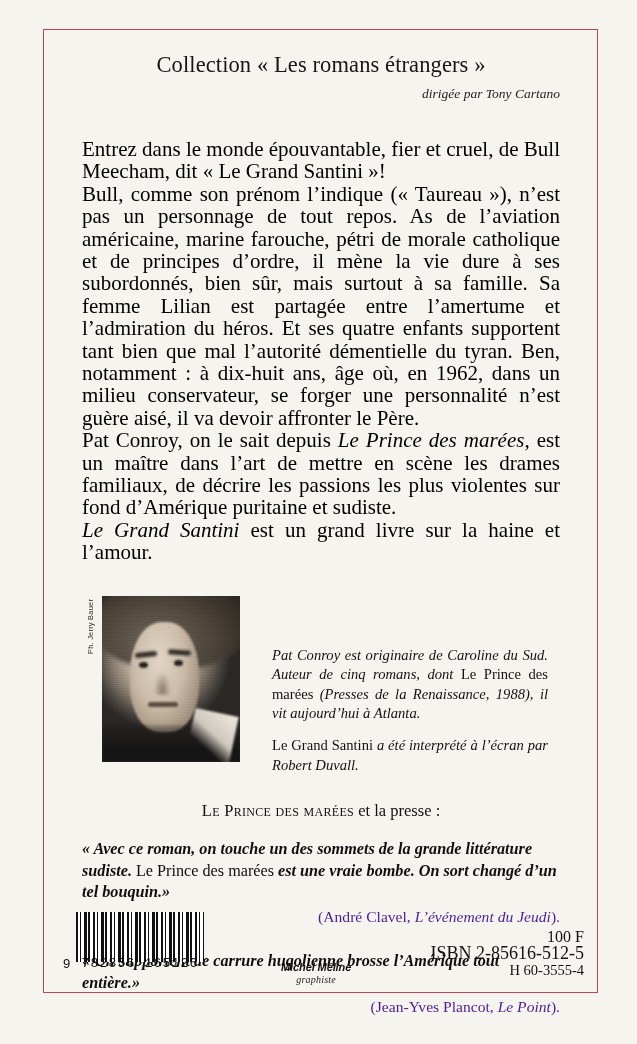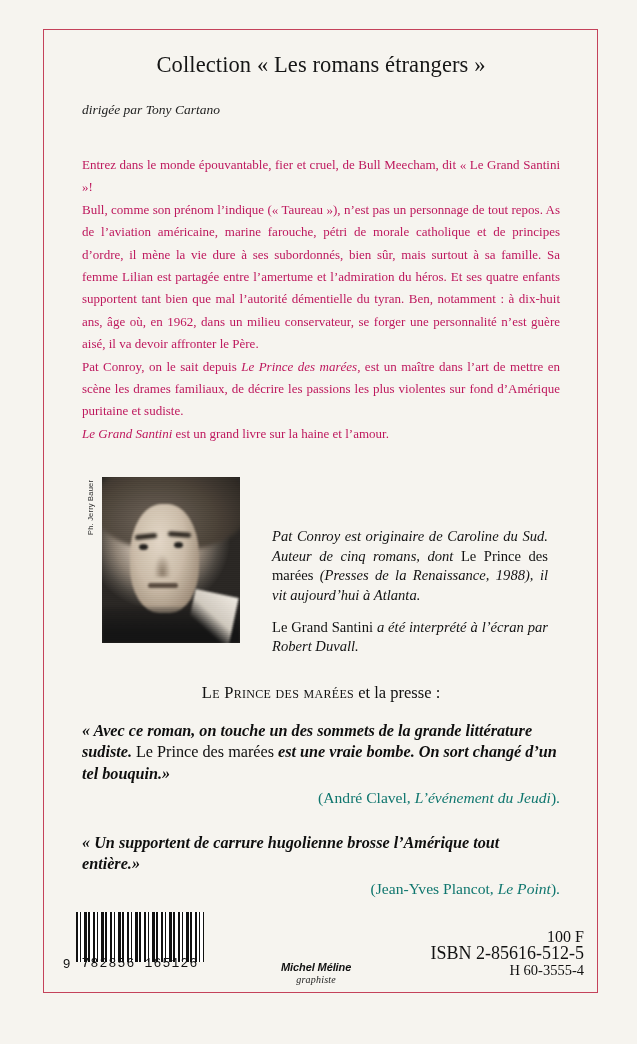--- a/index.html
+++ b/index.html
@@ -44,36 +44,36 @@
   
   .collection-title {
     text-align: center;
     font-size: 22.5px;
     letter-spacing: .1px;
     margin: 12px 0 0 0;
     line-height: 1.15;
     color: #161616;
   }
   .collection-sub {
-    text-align: left;
+    text-align: right;
     font-style: italic;
     font-size: 13.5px;
-    margin: 24px 0 0 0;
+    margin: 8px 0 0 0;
     color: #222;
   }
 
   
   .blurb {
     margin-top: 36px;
-    font-size: 13px;
+    font-size: 21px;
     line-height: 22.4px;
     text-align: justify;
     text-align-last: left;
     hyphens: manual;
-    color: #be185d;
+    color: #000000;
   }
   .blurb p {
     margin: 0;
     text-indent: 0;
   }
   .blurb p + p { margin-top: 0; }
   .blurb i { font-style: italic; }
 
   
   .author-block {
@@ -229,21 +229,21 @@
   .quote .roman {
     font-style: normal;
     font-weight: normal;
   }
   .attrib {
     margin-top: 2px;
     text-align: right;
     font-weight: normal;
     font-style: normal;
     font-size: 15.6px;
-    color: #0f766e;
+    color: #4c1d95;
   }
   .attrib i { font-style: italic; }
 
   .quote2 { margin-top: 24px; }
   .barcode {
     position: absolute;
     left: 68px;
     top: 912px;
     width: 136px;
     height: 62px;

